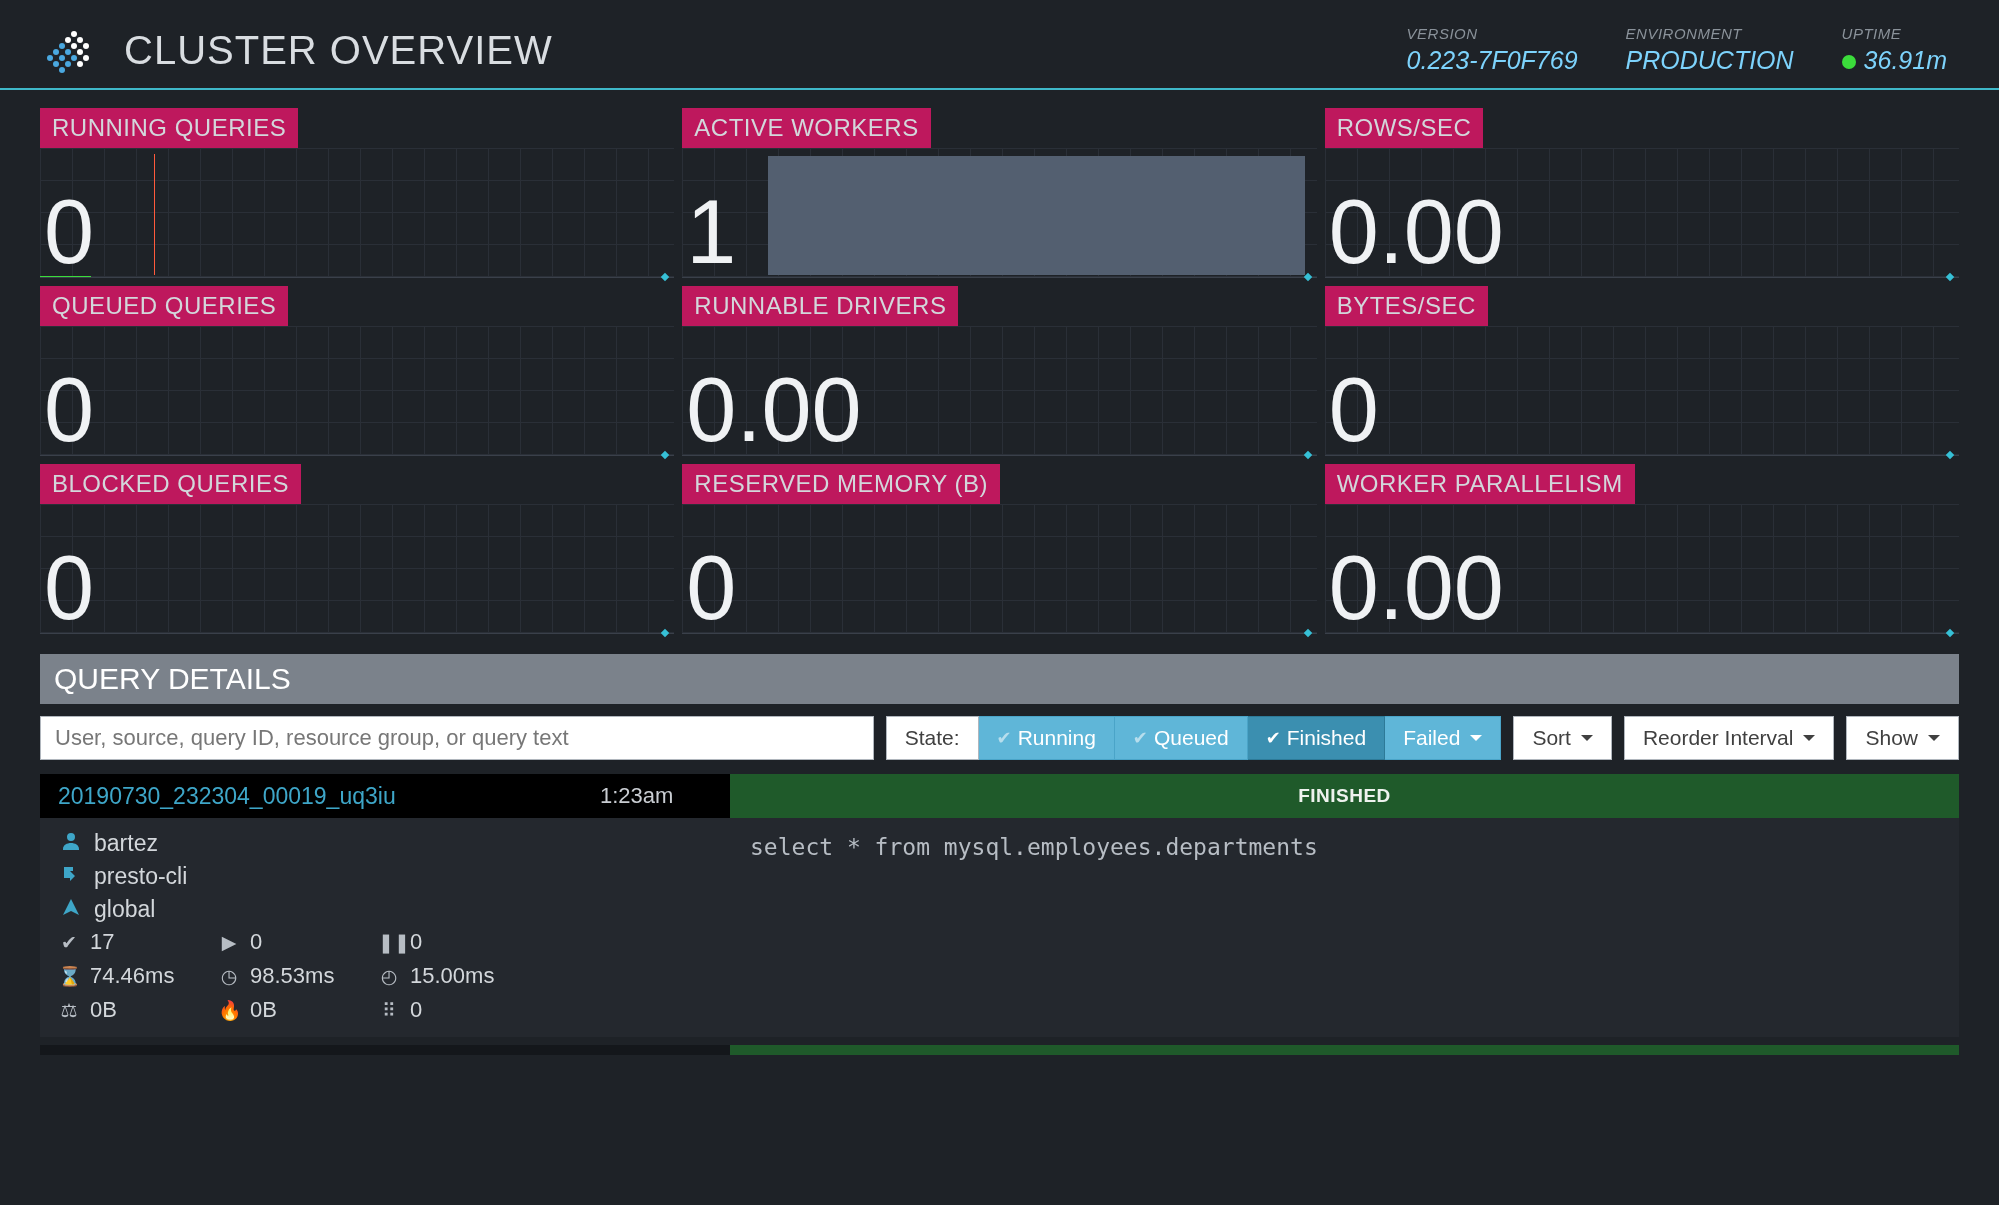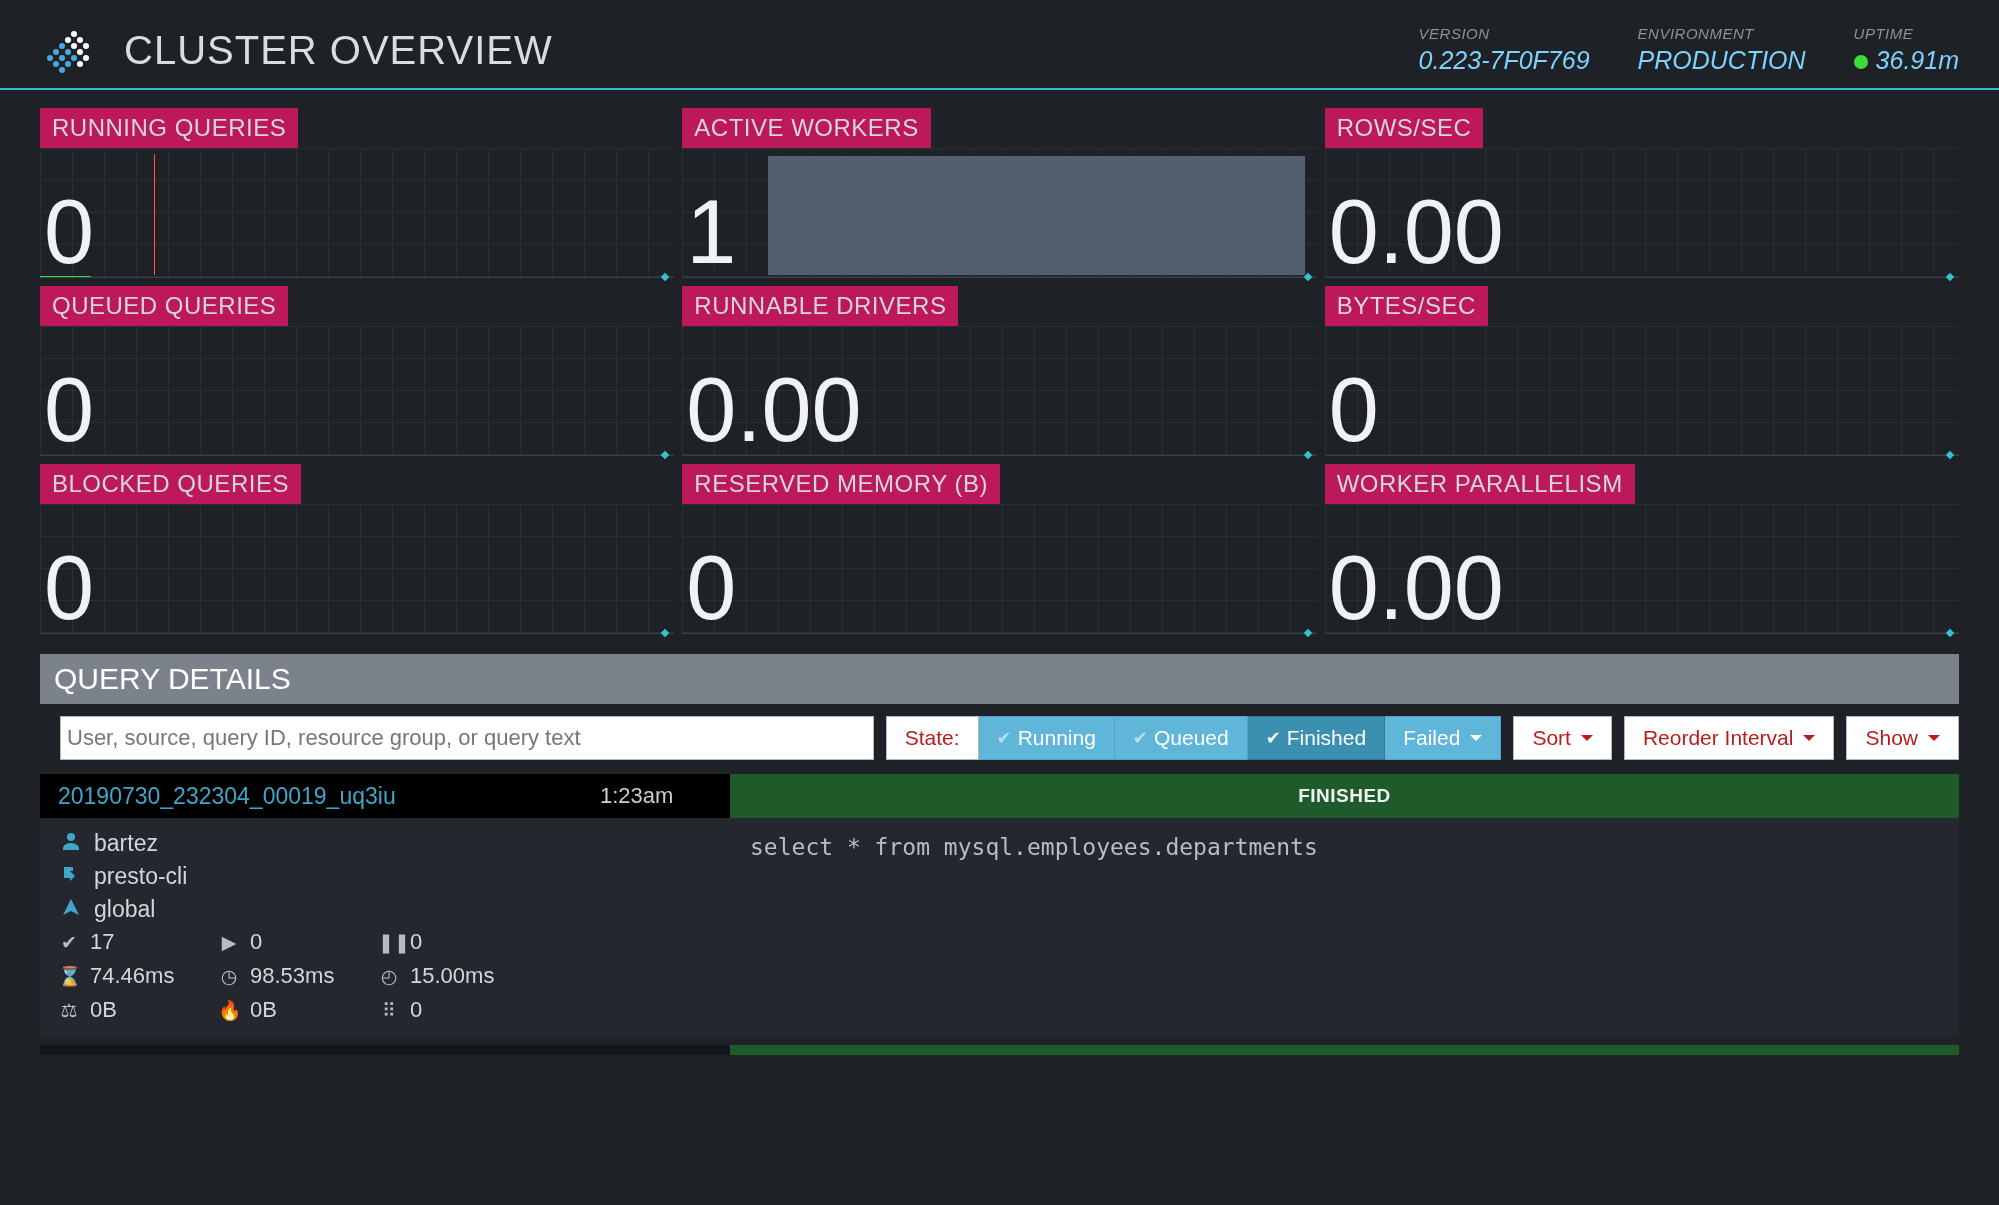--- a/index.html
+++ b/index.html
@@ -9,21 +9,21 @@
     color: #e0e0e0;
     font-family: "Helvetica Neue", Arial, sans-serif;
     overflow: hidden;
   }
 
   
   .header {
     display: flex;
     align-items: center;
     justify-content: space-between;
-    padding: 20px 40px 8px 40px;
+    padding: 20px 52px 8px 40px;
     border-bottom: 2px solid #3fb8c9;
   }
   .header-left { display: flex; align-items: center; gap: 24px; }
   .logo { width: 60px; height: 60px; }
   .title {
     font-size: 40px;
     font-weight: 300;
     letter-spacing: 1px;
     color: #d9dde1;
   }
@@ -114,31 +114,30 @@
     display: flex;
     gap: 12px;
     margin-top: 12px;
     align-items: stretch;
   }
   .qd-search {
     flex: 1;
     background: #ffffff;
     border: 1px solid #b0b6bd;
     font-size: 22px;
-    padding: 8px 6px;
+    padding: 8px 14px;
     color: #444;
-    margin-left: 20px;
   }
   .qd-search::placeholder { color: #777; }
   .btn-row { display: flex; }
   .btn {
     font-size: 21px;
     padding: 8px 18px;
     background: #ffffff;
-    color: #b91c1c;
+    color: #404040;
     border: 1px solid #b0b6bd;
     border-left: none;
     white-space: nowrap;
     display: inline-flex;
     align-items: center;
     gap: 6px;
   }
   .btn:first-child { border-left: 1px solid #b0b6bd; }
   .btn.label { cursor: default; }
   .btn.blue { background: #5fb6d8; color: #fff; border-color: #4aa4c8; }

